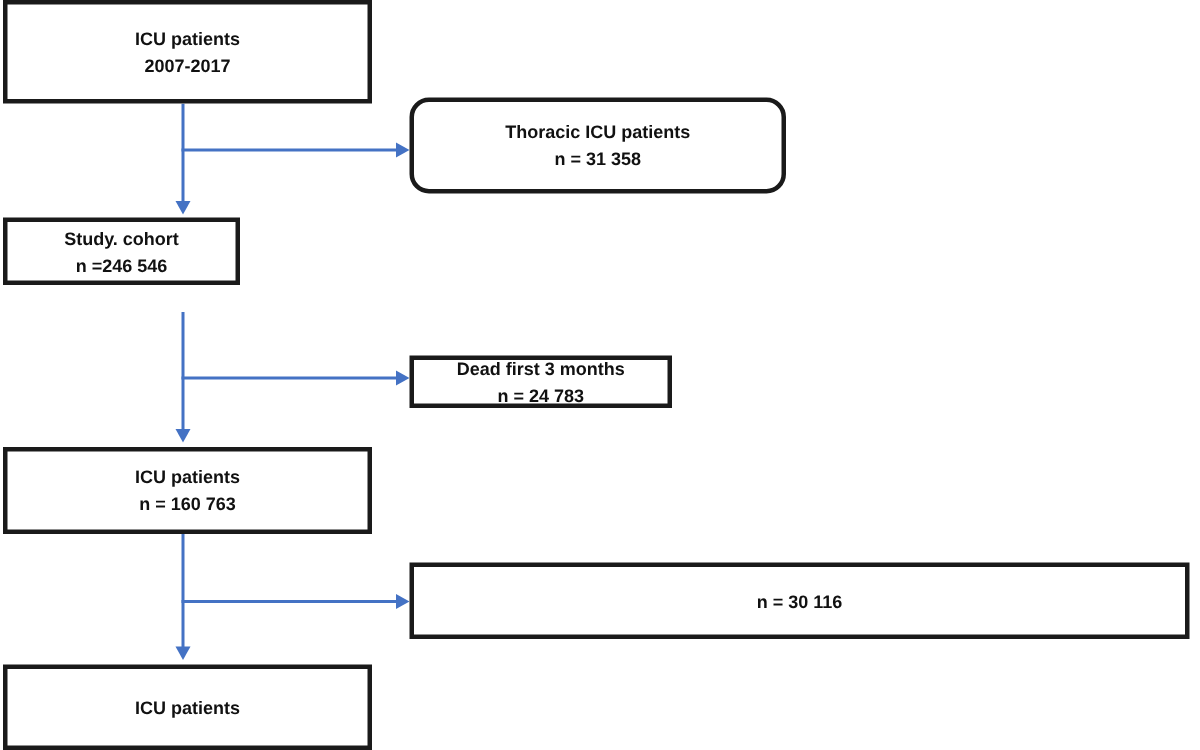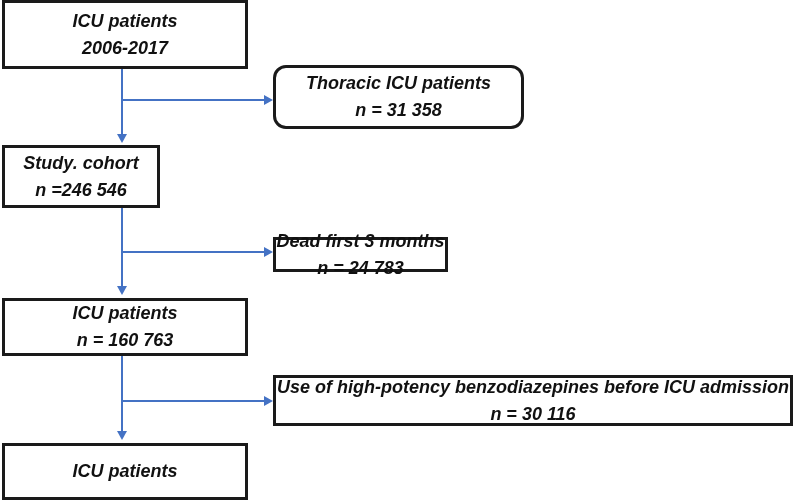--- a/index.html
+++ b/index.html
@@ -21,30 +21,29 @@
     box-sizing: border-box;
     border: 3px solid #1a1a1a;
     background: #ffffff;
     display: flex;
     flex-direction: column;
     align-items: center;
     justify-content: center;
     text-align: left;
     color: #111111;
     font-weight: bold;
-    font-size: 18px;
+    font-size: 12px;
     line-height: 1.5;
     z-index: 3;
-    font-style: italic;
   }
   .node .line { display: block; white-space: nowrap; }
 
   
   #node-icu-total   { left: 2px;  top: 0px;   width: 246px; height: 69px; }
-  #node-study-cohort{ left: 2px;  top: 145px; width: 158px; height: 63px; }
+  #node-study-cohort{ left: 2px;  top: 145px; width: 158px; height: 45px; }
   #node-icu-alive   { left: 2px;  top: 298px; width: 246px; height: 58px; }
   #node-icu-final   { left: 2px;  top: 443px; width: 246px; height: 57px; }
 
   
   #node-excl-thoracic { left: 273px; top: 65px;  width: 251px; height: 64px; border-radius: 13px; }
   #node-excl-dead     { left: 273px; top: 237px; width: 175px; height: 35px; }
   #node-excl-benzo    { left: 273px; top: 375px; width: 520px; height: 51px; }
 
   
   .conn-v {
@@ -96,21 +95,21 @@
   #arrowhead-r2 { left: 264px; top: 247px; }
   #arrowhead-r3 { left: 264px; top: 396px; }
 </style>
 </head>
 <body>
 
 <div id="canvas">
 
   <div class="node" id="node-icu-total">
     <span class="line">ICU patients</span>
-    <span class="line">2006-2017</span>
+    <span class="line">2007-2017</span>
   </div>
 
   <div class="node" id="node-excl-thoracic">
     <span class="line">Thoracic ICU patients</span>
     <span class="line">n = 31 358</span>
   </div>
 
   <div class="node" id="node-study-cohort">
     <span class="line">Study. cohort</span>
     <span class="line">n =246 546</span>
@@ -120,21 +119,20 @@
     <span class="line">Dead first 3 months</span>
     <span class="line">n = 24 783</span>
   </div>
 
   <div class="node" id="node-icu-alive">
     <span class="line">ICU patients</span>
     <span class="line">n = 160 763</span>
   </div>
 
   <div class="node" id="node-excl-benzo">
-    <span class="line">Use of high-potency benzodiazepines before ICU admission</span>
     <span class="line">n = 30 116</span>
   </div>
 
   <div class="node" id="node-icu-final">
     <span class="line">ICU patients</span>
   </div>
 
   <div class="conn-v" id="stem-1"></div>
   <div class="arrow-down" id="arrowhead-1"></div>
   <div class="conn-h" id="branch-1"></div>

